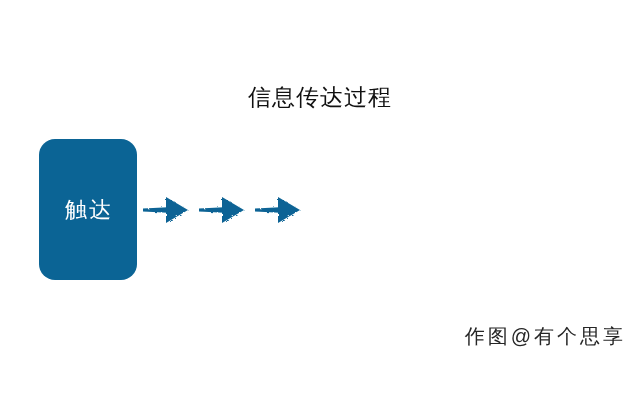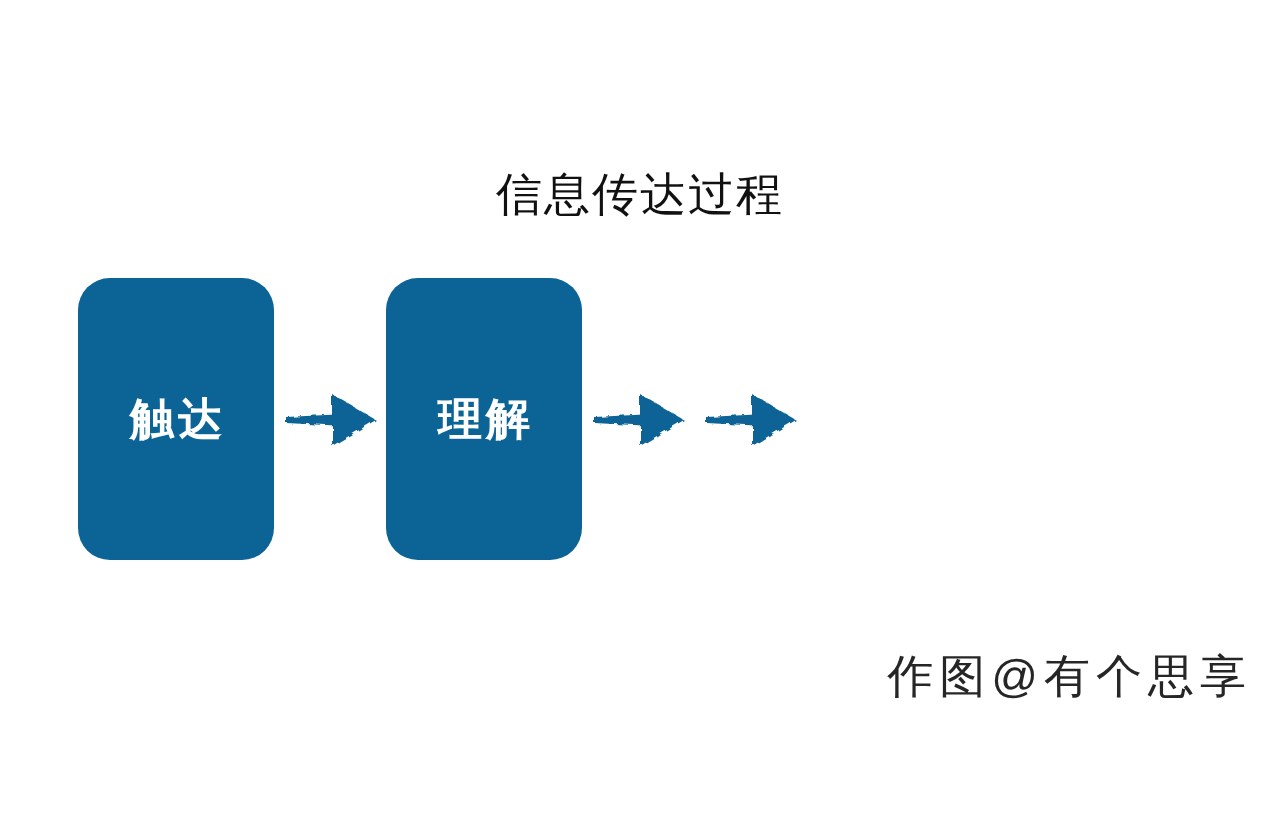--- a/index.html
+++ b/index.html
@@ -38,38 +38,38 @@
     width: 98px;
     background: var(--box, #0B6495);
     border-radius: 16px;
     display: flex;
     align-items: center;
     justify-content: center;
   }
   .step-label {
     color: var(--box-text, #ffffff);
     font-size: 22px;
-    font-weight: 700;
+    font-weight: 400;
     letter-spacing: 2px;
     text-indent: 2px; 
     white-space: nowrap;
   }
   .arrow-cell {
     width: 56px;
     display: flex;
     align-items: center;
     justify-content: center;
   }
   .arrow-cell svg { display: block; }
   .arrow-fill { fill: var(--box, #0B6495); }
   .watermark {
     position: absolute;
     top: 323px;
     right: 14px;
-    font-size: 23px;
+    font-size: 20px;
     font-weight: 500;
     color: var(--watermark-text, #262626);
     letter-spacing: 3px;
     white-space: nowrap;
   }
   .svg-defs { position: absolute; width: 0; height: 0; }
 </style>
 </head>
 <body>
 
@@ -94,23 +94,20 @@
 
     <div class="arrow-cell">
       <svg width="48" height="30" viewBox="0 0 48 30">
         <g filter="url(#roughen)" class="arrow-fill">
           <polygon points="2,13.5 27,12.3 27,17.7 2,16.5"></polygon>
           <polygon points="25,2 47,15 25,28"></polygon>
         </g>
       </svg>
     </div>
 
-    <div class="step-box">
-      <span class="step-label">理解</span>
-    </div>
 
     <div class="arrow-cell">
       <svg width="48" height="30" viewBox="0 0 48 30">
         <g filter="url(#roughen)" class="arrow-fill">
           <polygon points="2,13.5 27,12.3 27,17.7 2,16.5"></polygon>
           <polygon points="25,2 47,15 25,28"></polygon>
         </g>
       </svg>
     </div>
 

